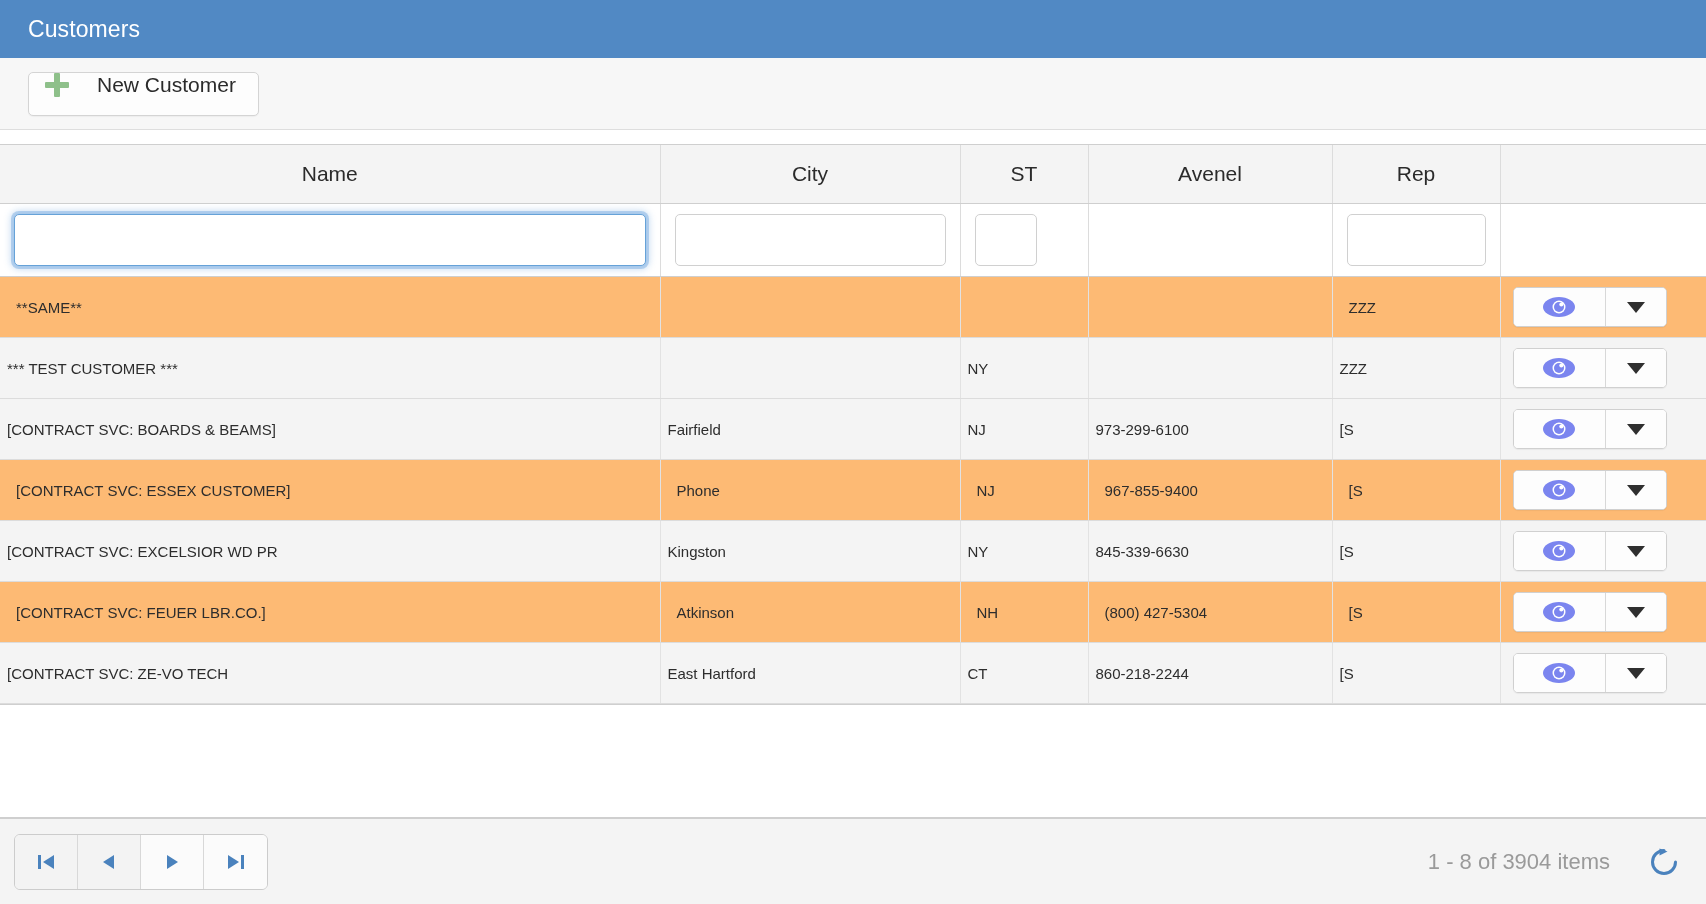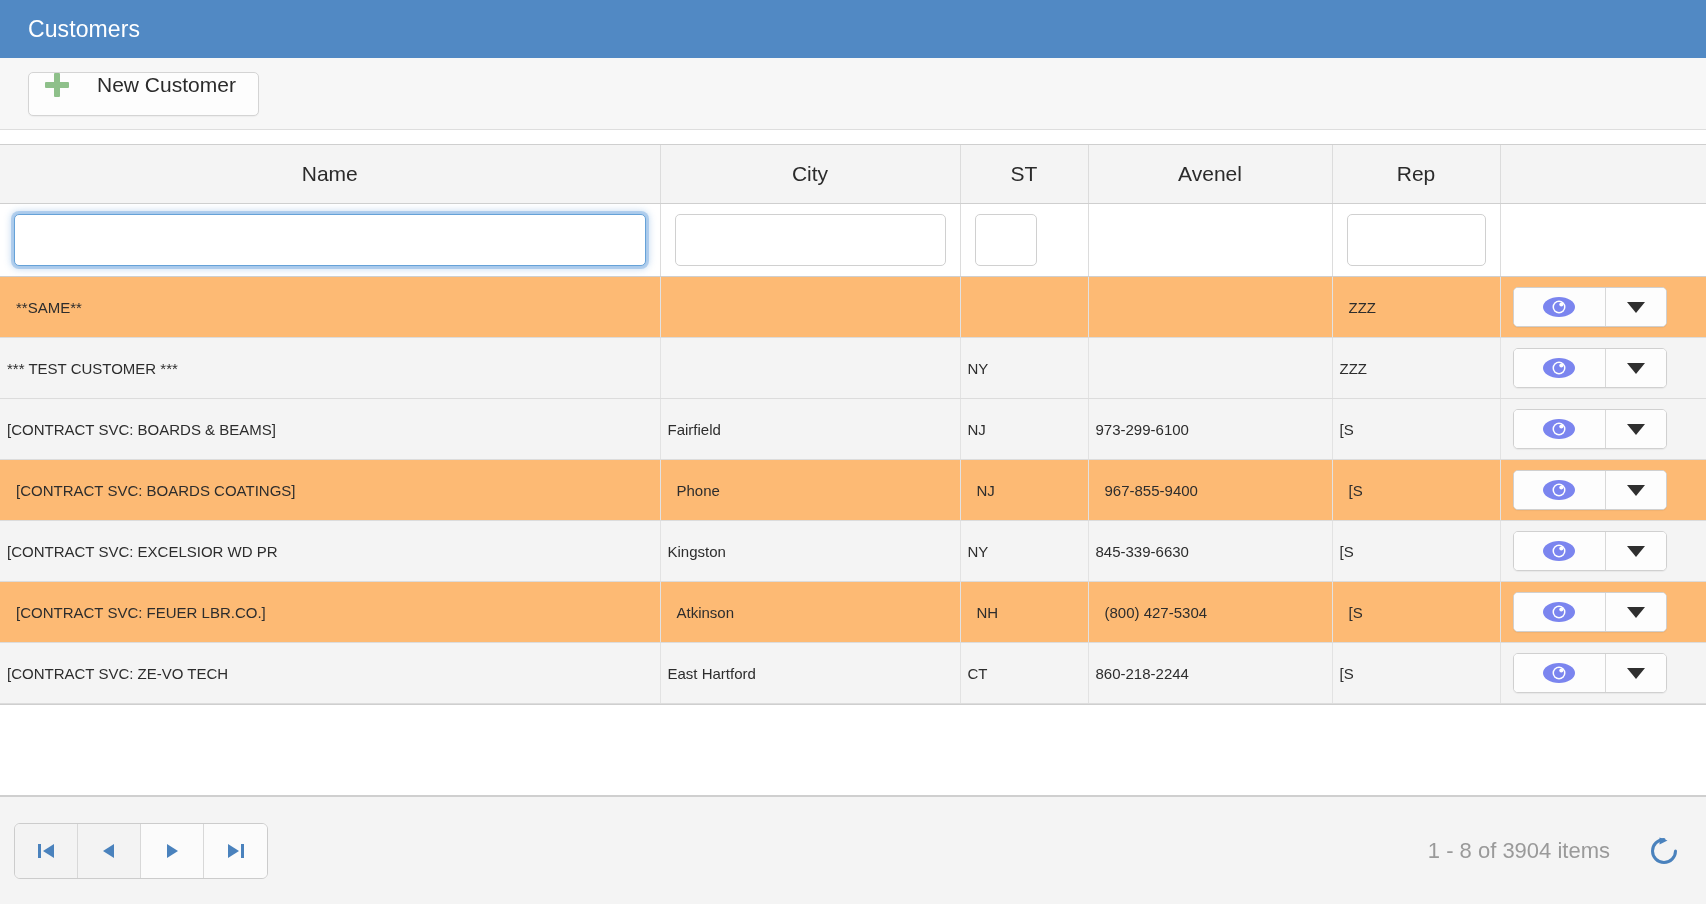--- a/index.html
+++ b/index.html
@@ -214,21 +214,21 @@
   
   .grid-filler {
     flex: 1 1 auto;
     background: #ffffff;
     border-top: 1px solid #cfcfcf;
     min-height: 20px;
   }
 
   
   .pager {
-    height: 108px;
+    height: 86px;
     background: #f4f4f4;
     border-top: 1px solid #cfcfcf;
     display: flex;
     align-items: center;
     padding: 0 22px 0 14px;
     box-sizing: border-box;
     flex: 0 0 auto;
   }
   .pager-btns {
     display: inline-flex;
@@ -385,21 +385,21 @@
                   </svg>
                 </span>
                 <span class="seg seg-caret">
                   <span class="caret-down"></span>
                 </span>
               </span>
             </td>
           </tr>
 
           <tr>
-            <td>[CONTRACT SVC: BOARDS COATINGS]</td>
+            <td>[CONTRACT SVC: ESSEX CUSTOMER]</td>
             <td>Phone</td>
             <td>NJ</td>
             <td>967-855-9400</td>
             <td>[S</td>
             <td class="cell-actions">
               <span class="btn-group">
                 <span class="seg seg-view">
                   <svg width="34" height="22" viewBox="0 0 34 22">
                     <ellipse cx="17" cy="11" rx="16" ry="10" fill="#7b85ef"></ellipse>
                     <circle cx="17" cy="11" r="6.5" fill="#ffffff"></circle>

